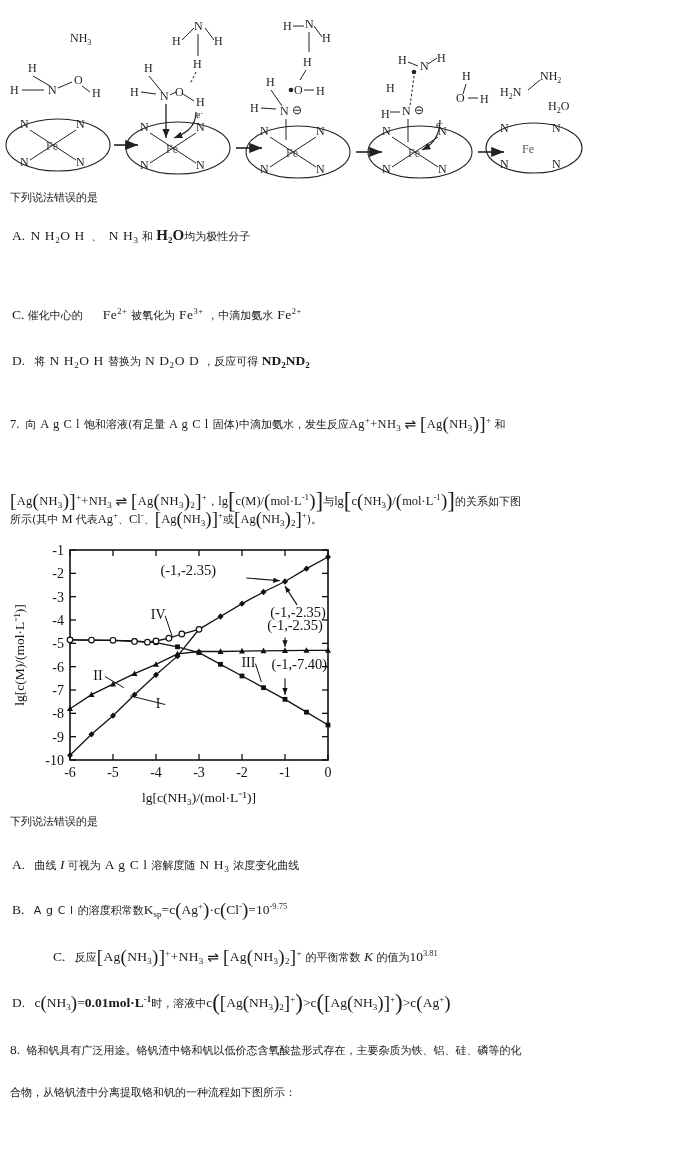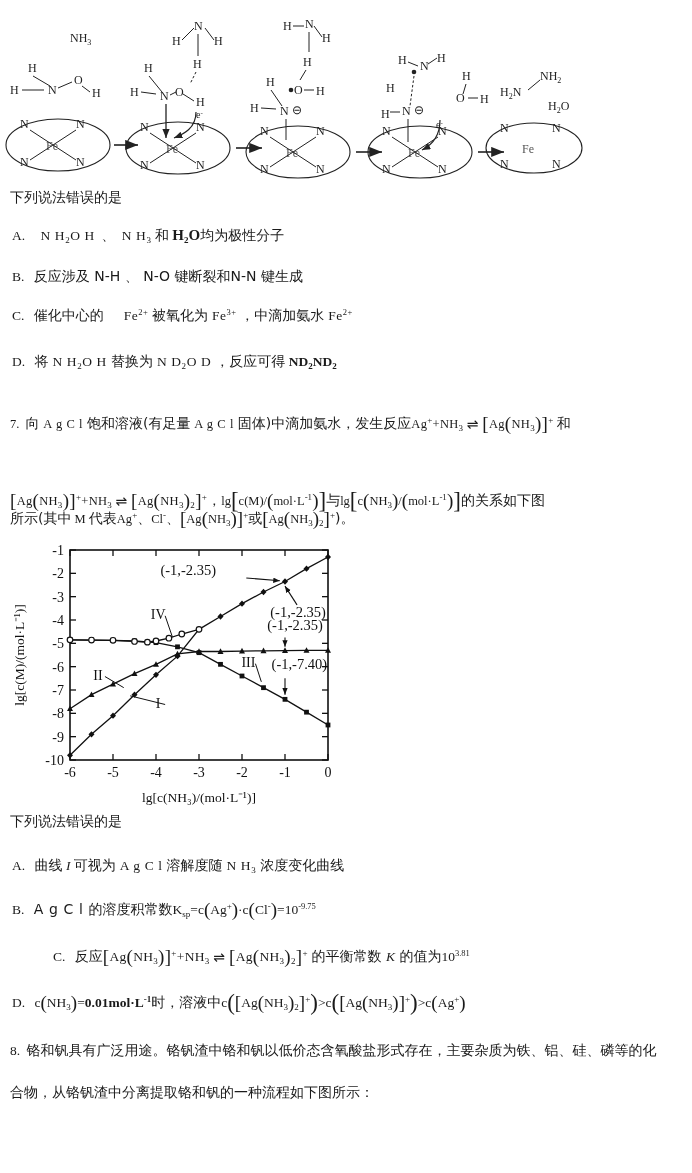--- a/index.html
+++ b/index.html
@@ -17,21 +17,21 @@
   .mech { position:relative; width:692px; height:186px; }
   .mech svg { display:block; }
 
   
   .qline {
     font-size:13.5px;
     line-height:1.0;
     color:#1a1a1a;
     font-family:"Liberation Serif", serif;
   }
-  .cjk { font-family:"DejaVu Sans", sans-serif; font-size:14px; }
+  .cjk { font-family:"DejaVu Sans", sans-serif; font-size:11px; }
   .opt { position:absolute; white-space:nowrap; }
   .opt .lbl { font-family:"Liberation Serif", serif; }
   .sm { font-size:9px; vertical-align:baseline; position:relative; top:3px; }
   .sup { font-size:9px; vertical-align:baseline; position:relative; top:-5px; }
   .sup2 { font-size:8.5px; vertical-align:baseline; position:relative; top:-5px; }
   .bold { font-weight:bold; }
   .ital { font-style:italic; }
   .brk { font-size:19px; position:relative; top:2px; font-weight:300; }
   .brkl { font-size:23px; position:relative; top:3px; font-weight:300; }
   .eq { font-size:14px; position:relative; top:1px; }
@@ -198,35 +198,31 @@
       </g>
     </svg>
   </div>
 
   <div class="qline" style="position:absolute; left:10px; top:190px;">
     <span class="cjk">下列说法错误的是</span>
   </div>
 
   <div class="opt qline" style="left:12px; top:228px;">
     <span class="lbl">A.</span>
-    <span style="margin-left:12px; letter-spacing:.6px;text-align:center;">N H<span class="sm">2</span>O H</span>
+    <span style="margin-left:2px; letter-spacing:.6px;text-align:center;">N H<span class="sm">2</span>O H</span>
     <span class="cjk" style="margin:0 3px;">、</span>
     <span style="letter-spacing:.6px;">N H<span class="sm">3</span></span>
     <span class="cjk">和</span>
     <span class="bold" style="font-size:15px;">H<span class="sm">2</span>O</span><span class="cjk">均为极性分子</span>
   </div>
 
-  <div class="opt qline" style="left:12px; top:269px;">
-    <span class="lbl">B.</span>
-    <span class="cjk" style="margin-left:6px;">反应涉及 N-H 、 N-O 键断裂和N-N 键生成</span>
-  </div>
 
   <div class="opt qline" style="left:12px; top:308px;">
     <span class="lbl">C.</span>
-    <span class="cjk" style="margin-left:6px;font-family:Liberation Mono, monospace;">催化中心的</span><span style="letter-spacing:.5px;padding-left:16px;"> Fe<span class="sup2">2+</span> </span><span class="cjk">被氧化为</span><span style="letter-spacing:.5px;"> Fe<span class="sup2">3+</span> </span><span class="cjk">，中滴加氨水</span><span style="letter-spacing:.5px;"> Fe<span class="sup2">2+</span></span>
+    <span class="cjk" style="font-family:Liberation Mono, monospace;">催化中心的</span><span style="letter-spacing:.5px;padding-left:16px;"> Fe<span class="sup2">2+</span> </span><span class="cjk">被氧化为</span><span style="letter-spacing:.5px;"> Fe<span class="sup2">3+</span> </span><span class="cjk">，中滴加氨水</span><span style="letter-spacing:.5px;"> Fe<span class="sup2">2+</span></span>
   </div>
 
   <div class="opt qline" style="left:12px; top:354px;">
     <span class="lbl">D.</span>
     <span class="cjk" style="margin-left:6px;">将</span><span style="letter-spacing:.6px;"> N H<span class="sm">2</span>O H </span><span class="cjk">替换为</span><span style="letter-spacing:.6px;"> N D<span class="sm">2</span>O D </span><span class="cjk">，反应可得</span><span class="bold"> ND<span class="sm">2</span>ND<span class="sm">2</span></span>
   </div>
 
   <div class="opt qline" style="left:10px; top:412px; font-size:12.5px;">
     <span>7.</span>
     <span class="cjk" style="margin-left:3px;">向</span><span style="letter-spacing:.6px;"> A g C l </span><span class="cjk">饱和溶液(有足量</span><span style="letter-spacing:.6px;"> A g C l </span><span class="cjk">固体)中滴加氨水，发生反应</span><span style="letter-spacing:.3px;">Ag<span class="sup">+</span>+NH<span class="sm">3</span> <span class="eq">⇌</span> <span class="brk">[</span>Ag<span class="brk">(</span>NH<span class="sm">3</span><span class="brk">)</span><span class="brk">]</span><span class="sup">+</span></span> <span class="cjk">和</span>

